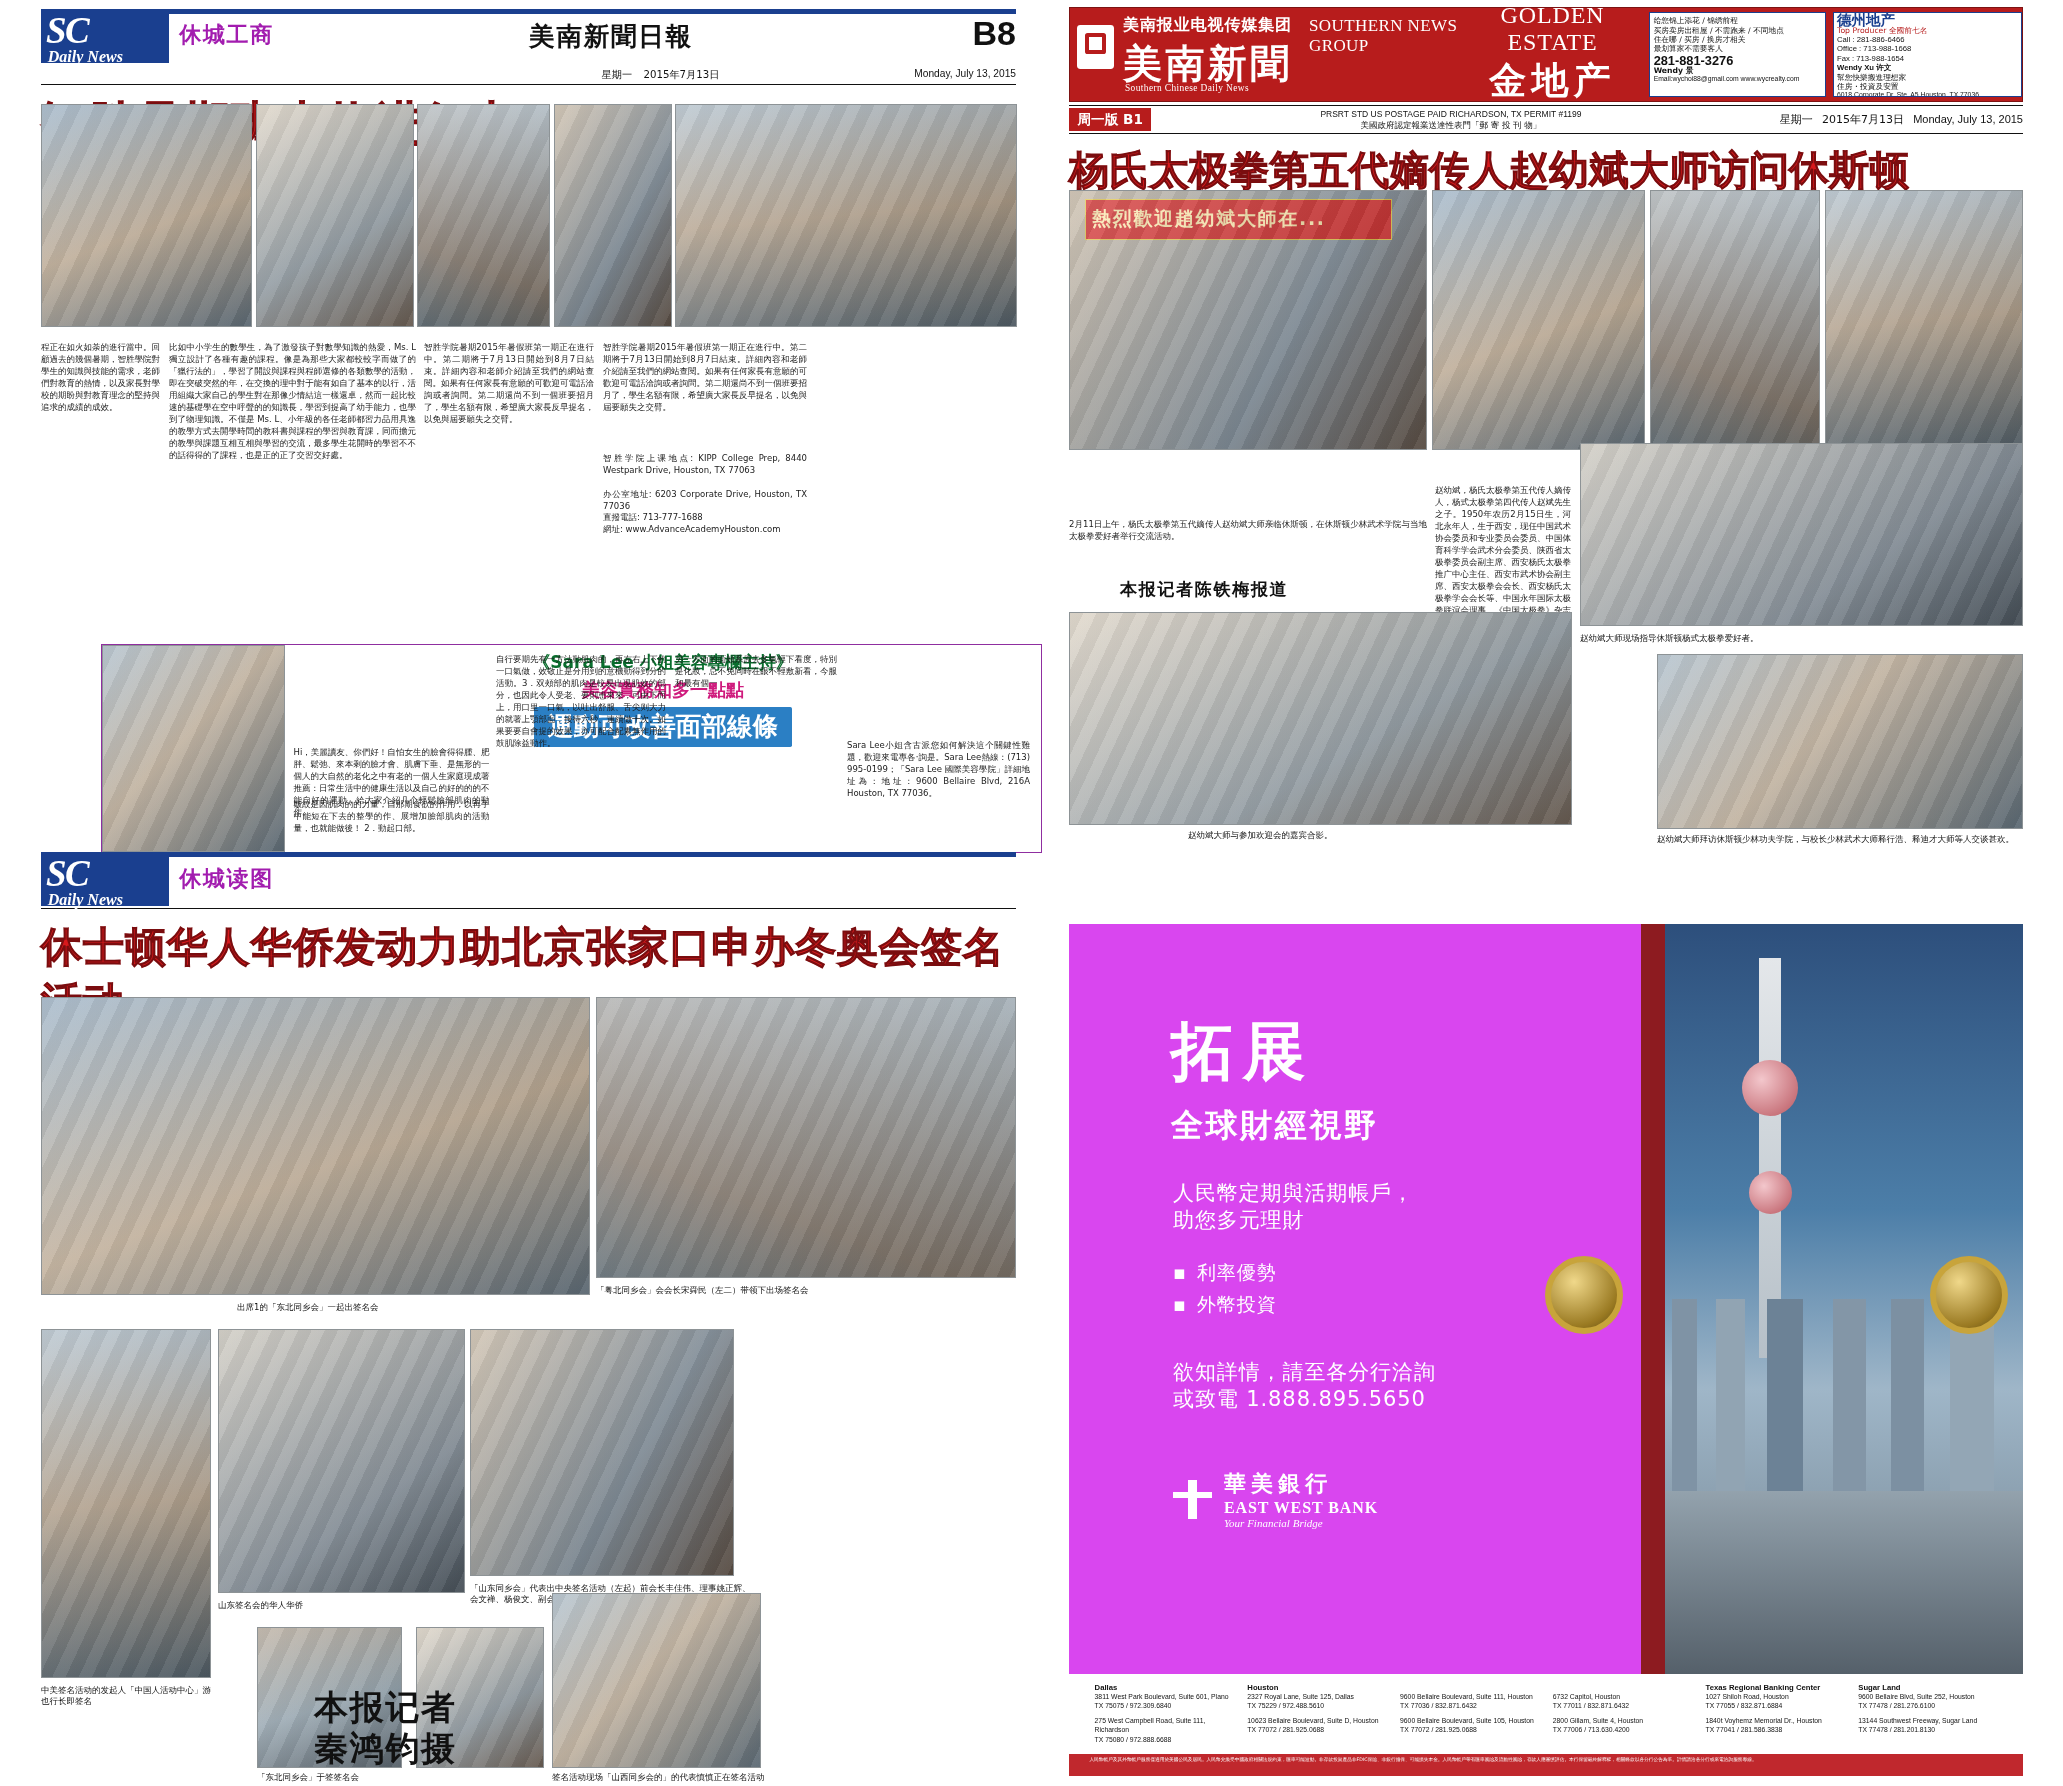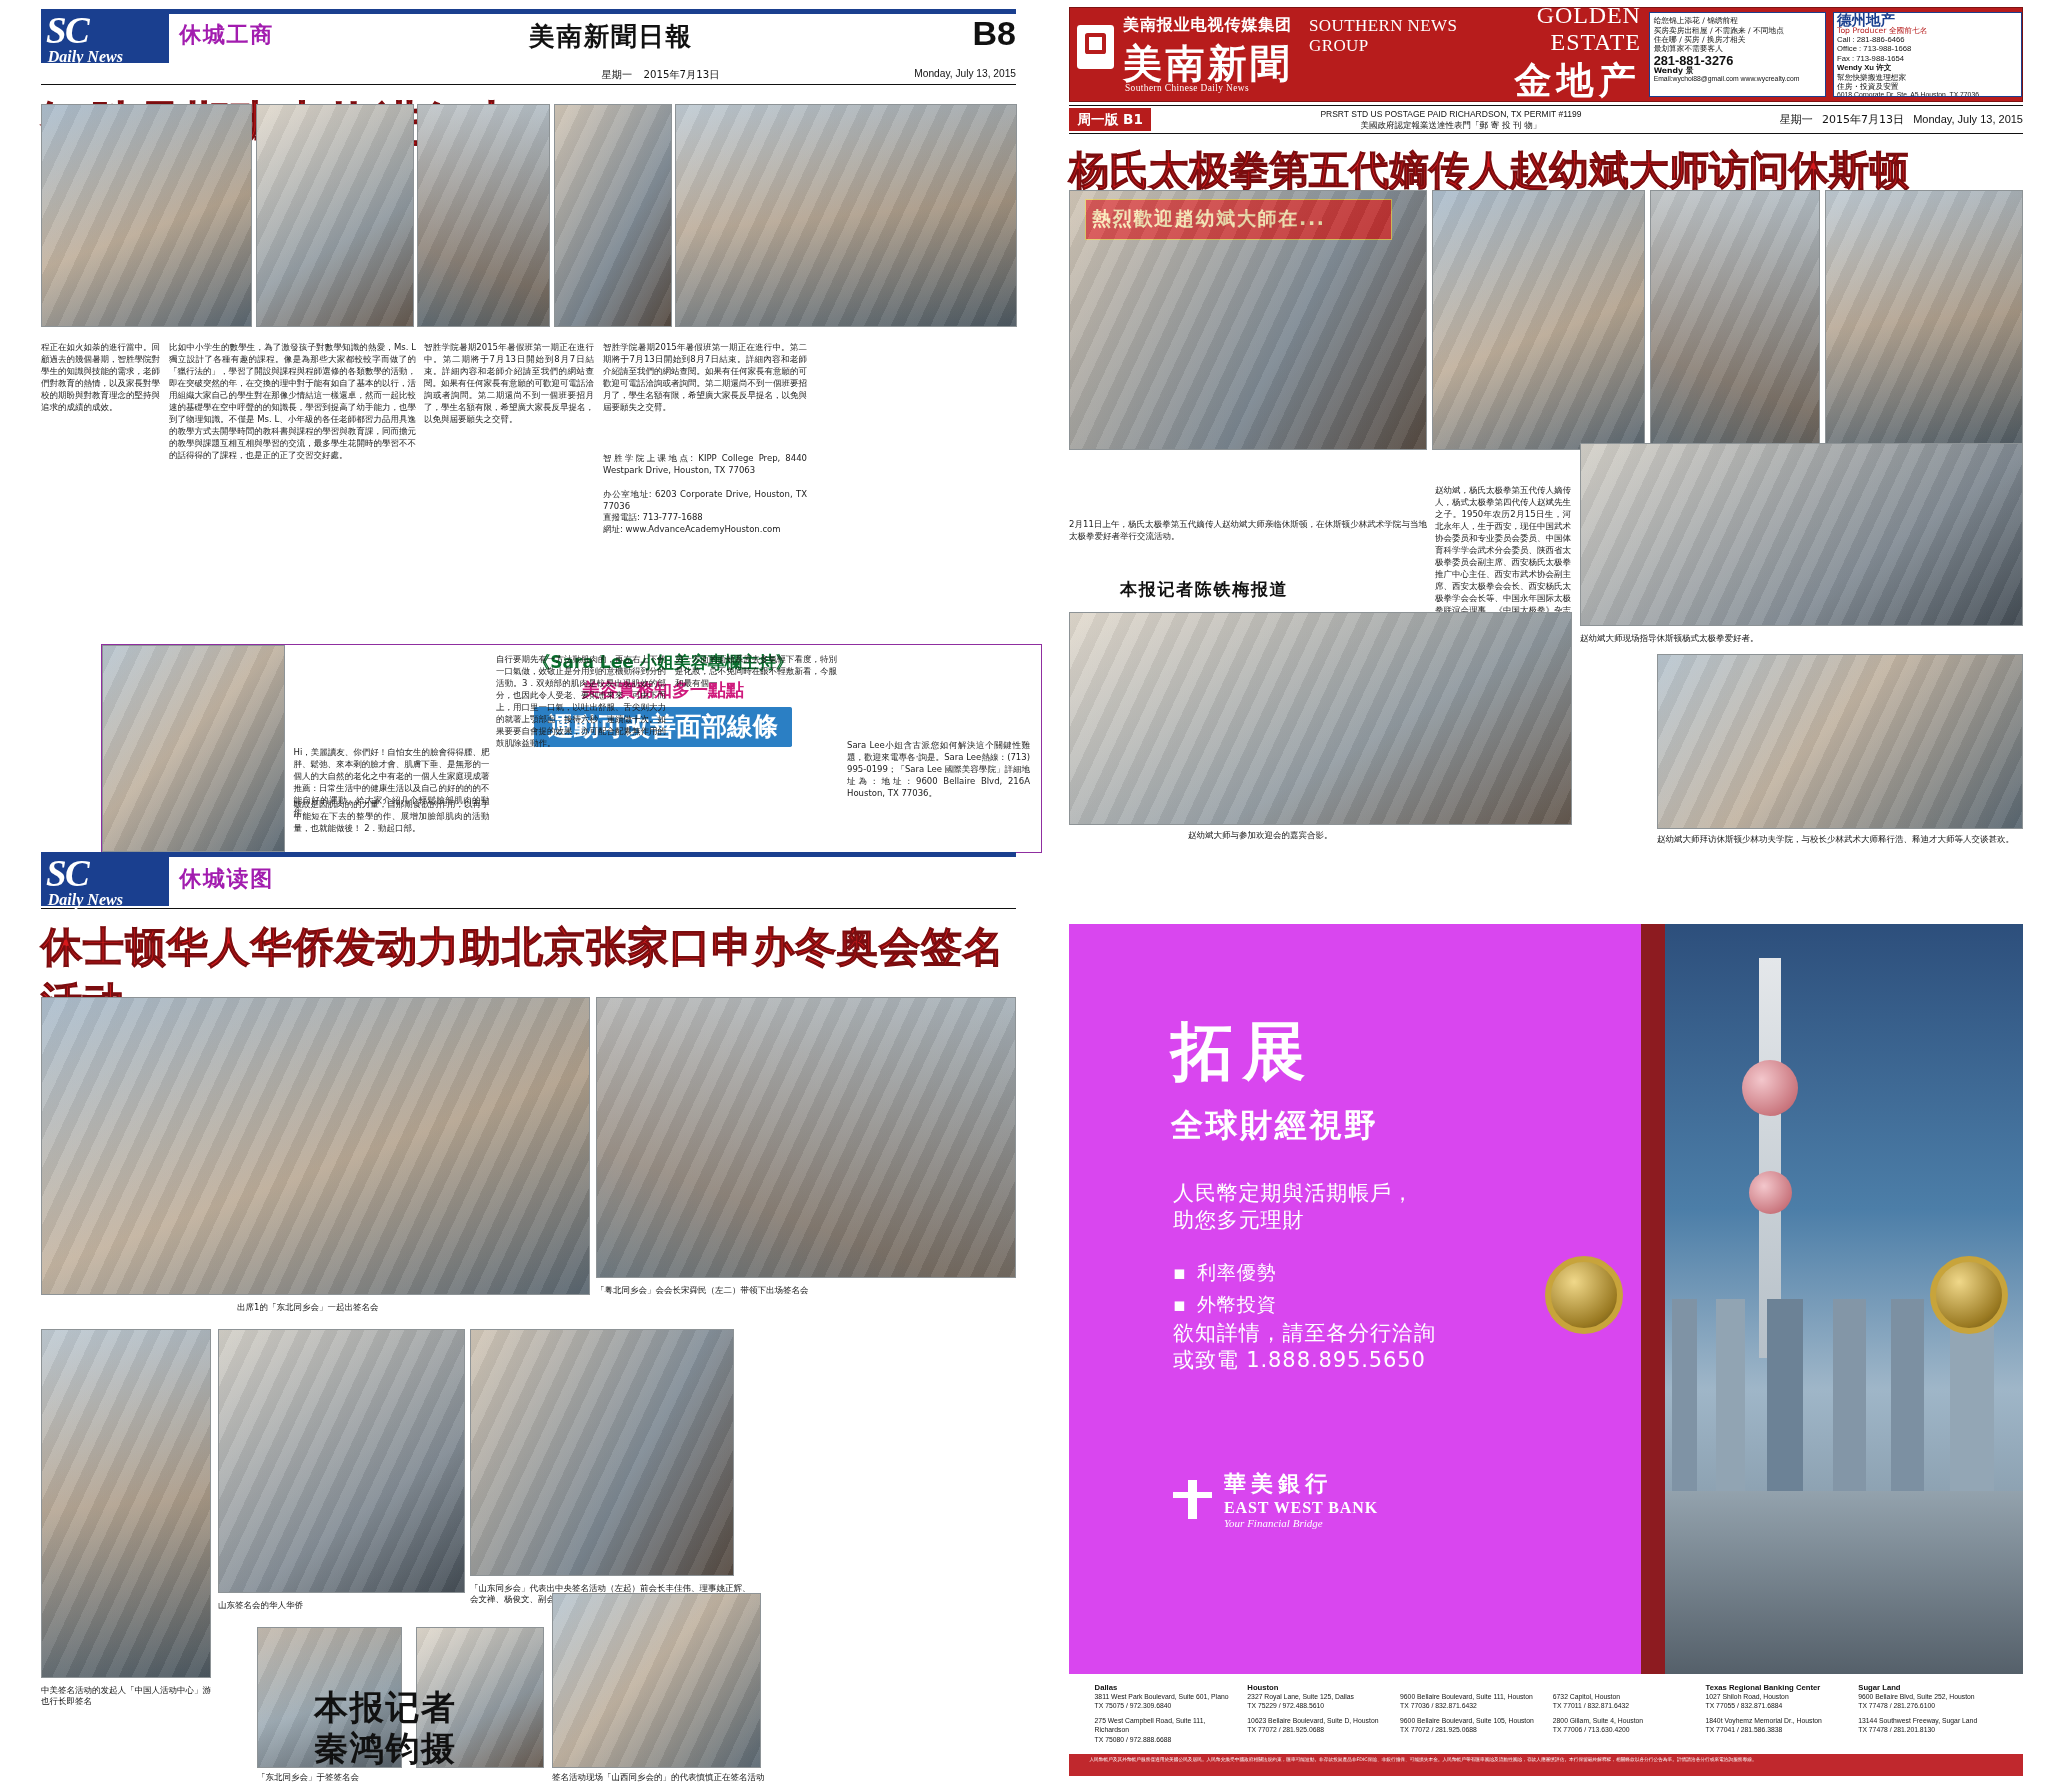--- a/index.html
+++ b/index.html
@@ -358,21 +358,21 @@
     <div class="sng-band">
       <div class="sng-logo-box">
         <div style="position:absolute; left:6.8px; top:17px; width:37px; height:44px; background:#fff; border-radius:3.4px;">
           <div style="position:absolute; left:8.5px; top:8.5px; width:20.4px; height:20.4px; border:4.3px solid #b71c1c; border-radius:2.6px;"></div>
         </div>
         <div class="sng-cn cn">美南报业电视传媒集团</div>
         <div class="sng-en">SOUTHERN NEWS GROUP</div>
         <div class="mn-big cn">美南新聞</div>
         <div class="mn-small">Southern Chinese Daily News</div>
       </div>
-      <div style="width:179px; text-align:right;">
+      <div style="width:179px; text-align:center;">
         <div class="ge-en">GOLDEN ESTATE</div>
         <div class="ge-cn cn">金地产</div>
       </div>
       <div class="ad-box" style="width:179px; height:85px; margin-left:8.5px; padding:3.4px;">
         <div class="cn">给您锦上添花 / 锦绣前程</div>
         <div class="cn">买房卖房出租屋 / 不需跑来 / 不同地点</div>
         <div class="cn">住在哪 / 买房 / 换房才相关</div>
         <div class="cn">最划算家不需要客人</div>
         <div style="font-size:12.8px; font-weight:bold; margin-top:2.6px;">281-881-3276</div>
         <div class="cn" style="font-weight:bold;">Wendy 景</div>
@@ -449,21 +449,21 @@
       <div class="ad-h2 cn">全球財經視野</div>
     </div>
 
     <div style="position:absolute; left:104px; top:256px; width:477px;">
       <div class="ad-p cn">人民幣定期與活期帳戶，</div>
       <div class="ad-p cn">助您多元理財</div>
       <div style="margin-top:22px;">
         <div class="ad-li cn">利率優勢</div>
         <div class="ad-li cn">外幣投資</div>
       </div>
-      <div style="">
+      <div style="margin-top:39px;">
         <div class="ad-p cn">欲知詳情，請至各分行洽詢</div>
         <div class="ad-p cn">或致電  1.888.895.5650</div>
       </div>
     </div>
 
     <div style="position:absolute; left:104px; top:545px; display:flex; align-items:center; gap:12px;">
       <div style="width:39px; height:39px; position:relative;">
         <div style="position:absolute; left:15.3px; top:0; width:8.5px; height:39px; background:#fff;"></div>
         <div style="position:absolute; left:0; top:12px; width:39px; height:6.8px; background:#fff;"></div>
       </div>

